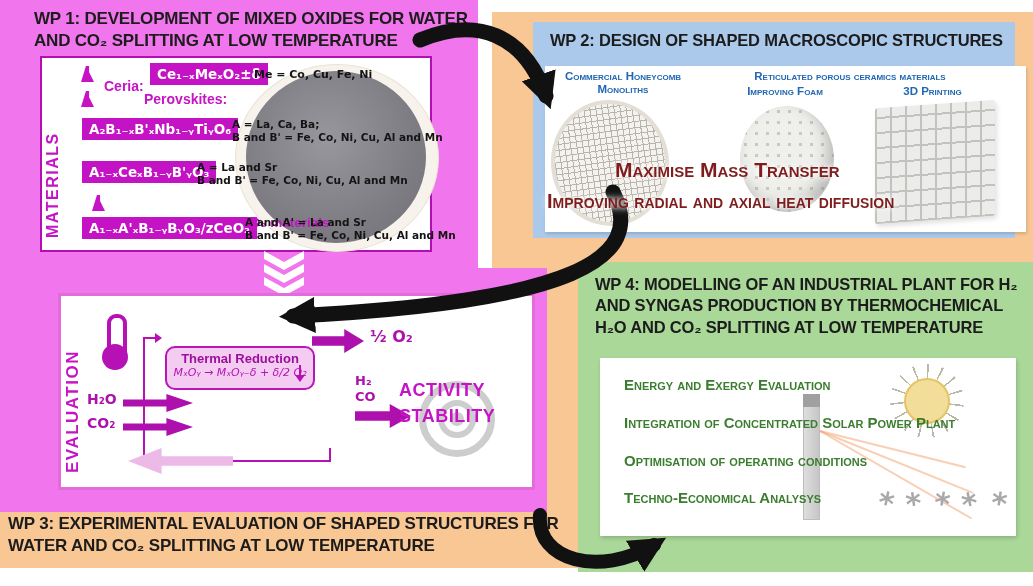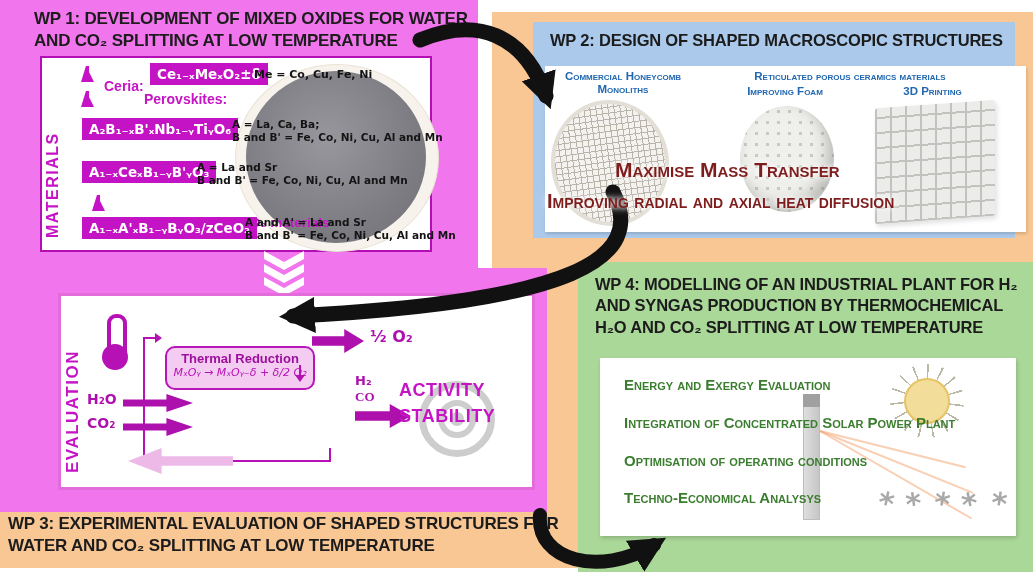--- a/index.html
+++ b/index.html
@@ -153,21 +153,21 @@
     <div class="abs thin" style="left:238px;top:69px;width:2px;height:11px;"></div>
     <div class="abs" style="left:234px;top:79px;width:0;height:0;border-left:5px solid transparent;border-right:5px solid transparent;border-top:7px solid #b511b5;"></div>
 
 
     <span class="abs mag-strong" style="left:26px;top:95px;font-size:14px;">H₂O</span>
     <div class="abs arrow-right" style="left:62px;top:98px;width:70px;height:18px;"></div>
     <span class="abs mag-strong" style="left:26px;top:119px;font-size:14px;">CO₂</span>
     <div class="abs arrow-right" style="left:62px;top:122px;width:70px;height:18px;"></div>
 
     <span class="abs mag-strong" style="left:294px;top:77px;font-size:13px;">H₂</span>
-    <span class="abs mag-strong" style="left:294px;top:93px;font-size:13px;font-family:Liberation Serif, serif;">CO</span>
+    <span class="abs mag-strong" style="left:294px;top:93px;font-size:13px;">CO</span>
     <div class="abs arrow-right" style="left:294px;top:108px;width:56px;height:24px;"></div>
 
     <div class="abs ring" style="left:358px;top:85px;width:76px;height:76px;border:7px solid #cdcdcd;">
       <div class="abs ring" style="left:12px;top:12px;width:38px;height:38px;border:6px solid #cdcdcd;"></div>
       <div class="abs ring" style="left:24px;top:24px;width:14px;height:14px;background:#cdcdcd;"></div>
     </div>
     <span class="abs result-text" style="left:338px;top:84px;">ACTIVITY</span>
     <span class="abs result-text" style="left:338px;top:110px;">STABILITY</span>
 
     <div class="abs thin" style="left:170px;top:164px;width:100px;height:2px;"></div>

